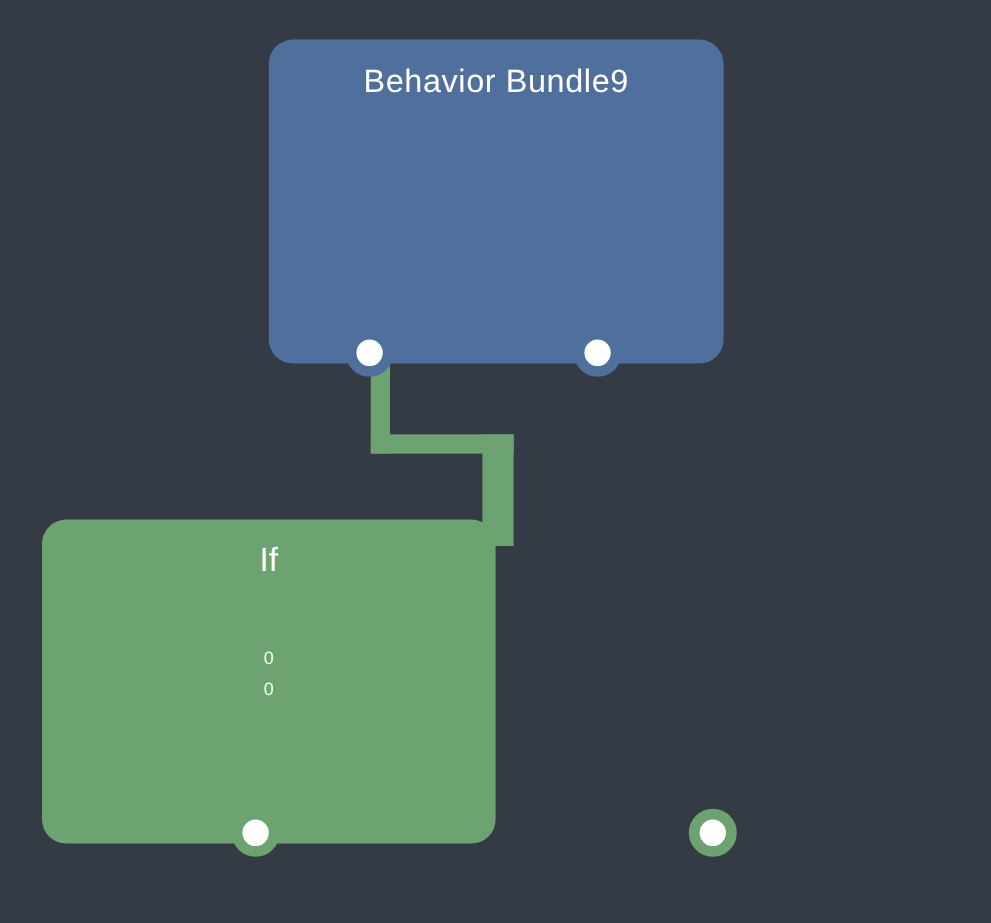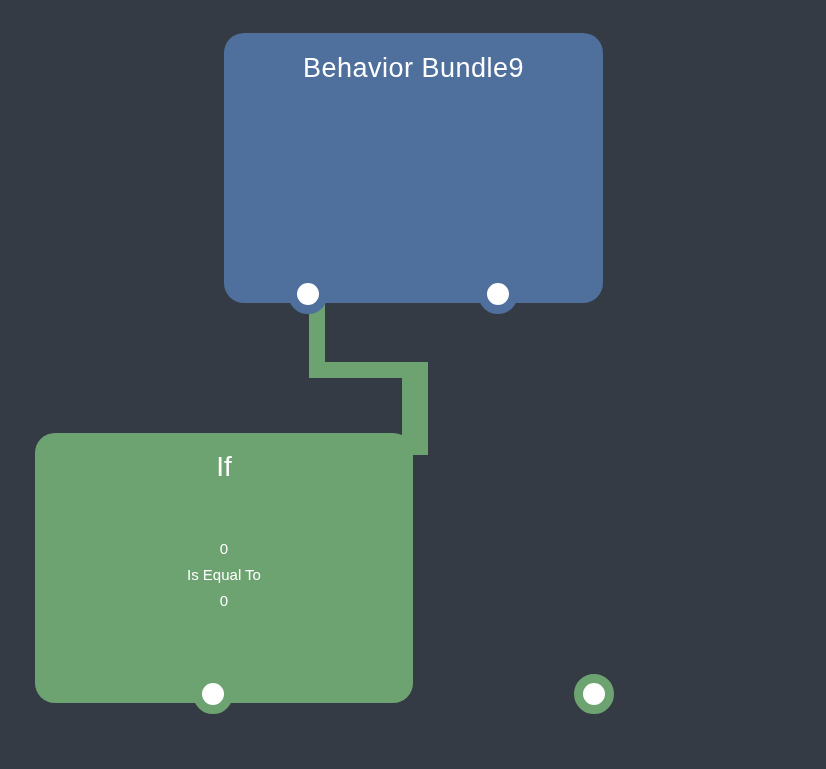--- a/index.html
+++ b/index.html
@@ -82,21 +82,20 @@
   <div class="conn conn-h1"></div>
   <div class="conn conn-v2"></div>
 
   <div class="port port-blue" style="left:288px;top:274px;"></div>
   <div class="port port-blue" style="left:478px;top:274px;"></div>
 
   <div class="node block-green if-block">
     <div class="block-label">If</div>
     <div class="condition">
       <div>0</div>
-      <div>Is Equal To</div>
       <div>0</div>
     </div>
   </div>
 
 
   <div class="port port-green" style="left:193px;top:674px;"></div>
   <div class="port port-green" style="left:574px;top:674px;"></div>
 
 </div>
 

